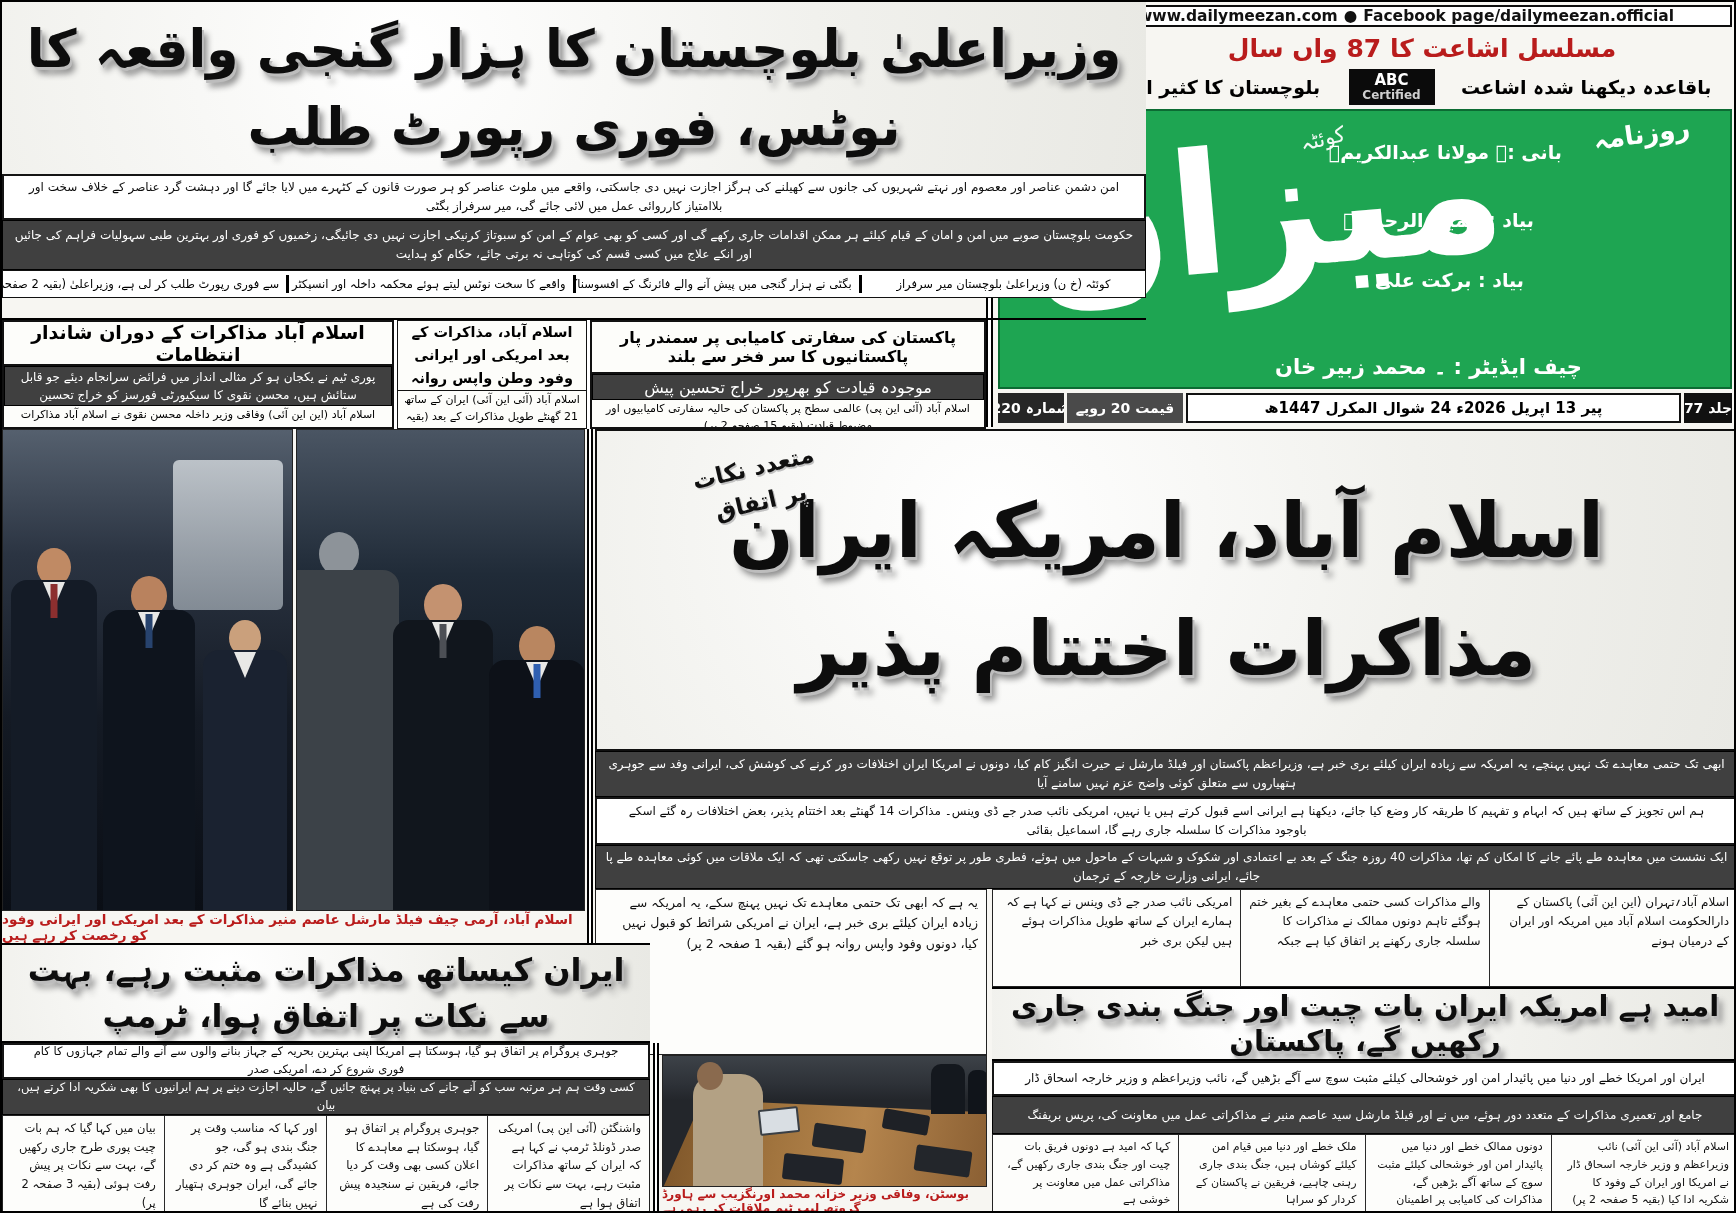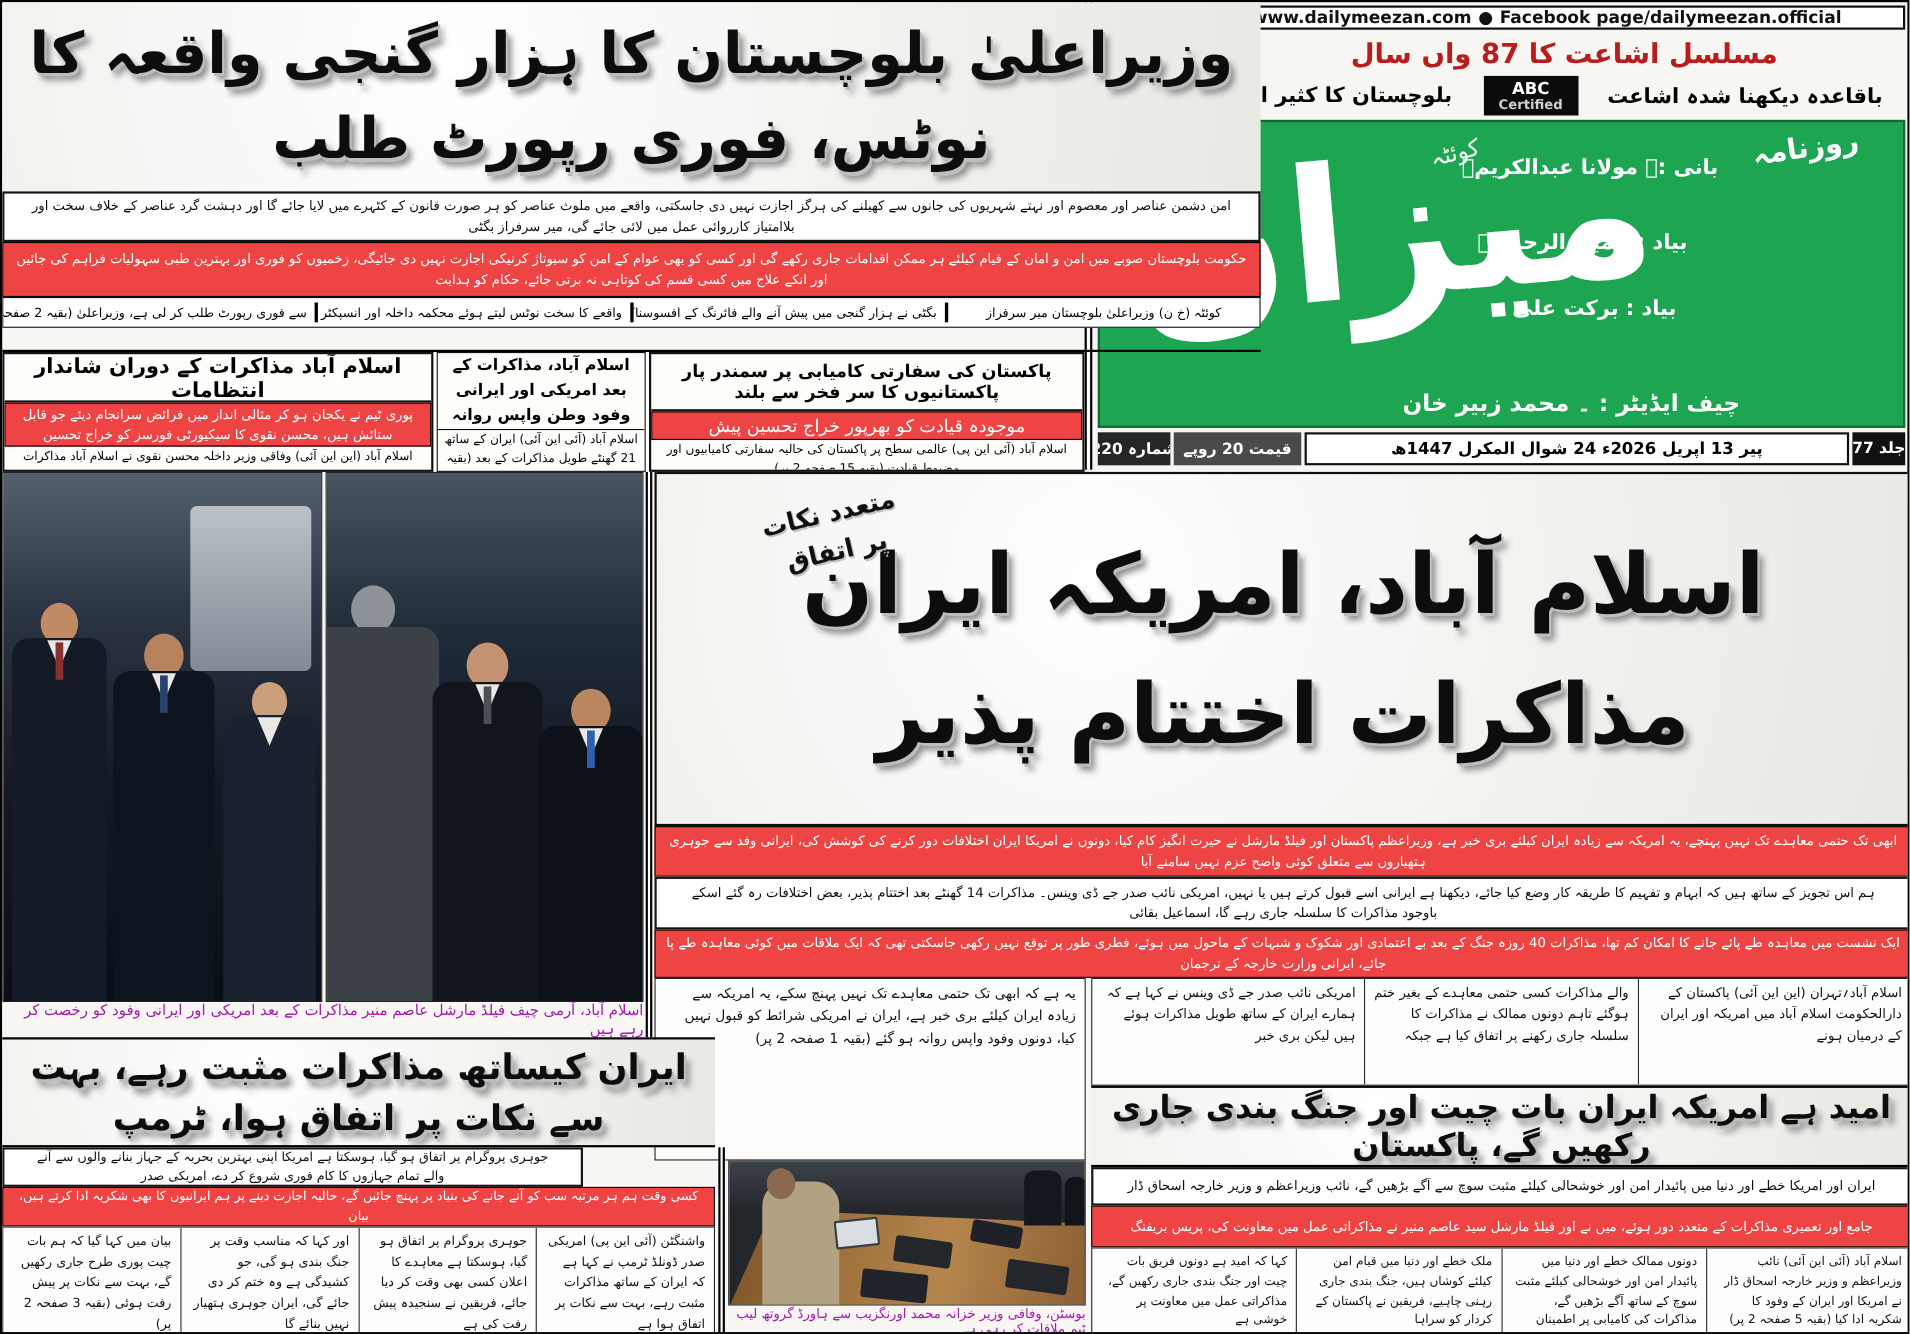--- a/index.html
+++ b/index.html
@@ -1,21 +1,21 @@
 <!DOCTYPE html>
 <html lang="ur" dir="rtl"><head>
 <meta charset="utf-8">
 <style>
   *{box-sizing:border-box;margin:0;padding:0}
   html,body{background:#d9d9d4}
   body{font-family:"DejaVu Sans",sans-serif}
   .page{position:relative;width:1736px;height:1213px;background:#f7f6f2;border:2px solid #000;overflow:hidden;direction:rtl}
   .abs{position:absolute}
   
-  .strip-black{background:#ef4444;color:#fff;display:flex;align-items:center;justify-content:center;text-align:center;border:1px solid #000;padding:1px 8px;overflow:hidden}
+  .strip-black{background:#404040;color:#fff;display:flex;align-items:center;justify-content:center;text-align:center;border:1px solid #000;padding:1px 8px;overflow:hidden}
   .strip-white{background:#fff;color:#0d0d0d;display:flex;align-items:center;justify-content:center;text-align:center;border:2px solid #151515;padding:1px 24px;overflow:hidden}
   .deck{font-size:12px;line-height:1.55;font-weight:500}
   
   .h-big{display:flex;align-items:center;justify-content:center;text-align:center;font-weight:bold;color:#0d0d0d;
          background:radial-gradient(circle at 35% 30%,#ffffff 0%,#f1f1ed 55%,#e9e9e4 100%);
          text-shadow:2px 3px 0 #bdbdbd,5px 7px 6px #8d8d8d;overflow:hidden}
   .h-box{border:2px solid #101010}
   
   .cols{display:flex;direction:rtl;background:#fdfdfb;border:1px solid #222;overflow:hidden}
   .col{flex:1;padding:3px 8px;font-size:12px;line-height:1.62;text-align:right;color:#111;overflow:hidden}
@@ -35,21 +35,21 @@
   .midbox{display:flex;flex-direction:column;border:2px solid #111;background:#fdfdfa;overflow:hidden}
   .midbox .mh{flex:0 0 auto;display:flex;align-items:center;justify-content:center;text-align:center;font-weight:bold;padding:2px 4px}
   .midbox .mb{font-size:11px;line-height:1.5;text-align:center;padding:1px 4px;overflow:hidden}
   
   .photo{position:absolute;overflow:hidden;border:1.5px solid #222}
   .person{position:absolute;bottom:0;display:flex;flex-direction:column;align-items:center}
   .head{border-radius:50%;background:#c28b66}
   .torso{border-radius:16px 16px 0 0;background:#10151d;margin-top:-6px;position:relative}
   .shirt{position:absolute;top:2px;left:50%;transform:translateX(-50%);width:0;height:0;border-left:11px solid transparent;border-right:11px solid transparent;border-top:26px solid #e8e8e6}
   .tie{position:absolute;top:4px;left:50%;transform:translateX(-50%);width:7px;height:34px;background:#7e2b2b}
-  .caption{display:flex;align-items:center;justify-content:center;text-align:right;font-size:13.5px;font-weight:normal;color:#a21caf;background:#f7f6f2}
+  .caption{display:flex;align-items:center;justify-content:center;text-align:left;font-size:13.5px;font-weight:bold;color:#b91c1c;background:#f7f6f2}
   .vdouble{background:#fff;border-left:2px solid #000;border-right:2px solid #000}
   .sidenote{position:absolute;font-weight:bold;color:#101010;text-align:center;line-height:1.5;text-shadow:1px 2px 0 #c2c2c2}
 </style>
 </head>
 <body>
 
 <div class="page">
 
   <div class="abs" style="left:992px;top:0;width:742px;height:425px;padding:3px 4px 0 4px">
     <div class="webbar">
@@ -175,21 +175,21 @@
   <div class="abs cols" style="left:990px;top:887px;width:746px;height:98px">
     <div class="col">اسلام آباد؍تہران (این این آئی) پاکستان کے دارالحکومت اسلام آباد میں امریکہ اور ایران کے درمیان ہونے</div>
     <div class="col">والے مذاکرات کسی حتمی معاہدے کے بغیر ختم ہوگئے تاہم دونوں ممالک نے مذاکرات کا سلسلہ جاری رکھنے پر اتفاق کیا ہے جبکہ</div>
     <div class="col">امریکی نائب صدر جے ڈی وینس نے کہا ہے کہ ہمارے ایران کے ساتھ طویل مذاکرات ہوئے ہیں لیکن بری خبر</div>
   </div>
   <div class="abs cols" style="left:593px;top:887px;width:392px;height:166px">
     <div class="col" style="font-size:12.5px">یہ ہے کہ ابھی تک حتمی معاہدے تک نہیں پہنچ سکے، یہ امریکہ سے زیادہ ایران کیلئے بری خبر ہے، ایران نے امریکی شرائط کو قبول نہیں کیا، دونوں وفود واپس روانہ ہو گئے (بقیہ 1 صفحہ 2 پر)</div>
   </div>
 
   <div class="abs h-big" style="left:0;top:941px;width:648px;height:100px;font-size:32px;line-height:1.45;border-top:2px solid #000;border-bottom:2px solid #000;padding:0 8px">ایران کیساتھ مذاکرات مثبت رہے، بہت سے نکات پر اتفاق ہوا، ٹرمپ</div>
-  <div class="abs strip-white deck" style="left:0;top:1041px;width:528px;height:36px;font-size:11.5px">جوہری پروگرام پر اتفاق ہو گیا، ہوسکتا ہے امریکا اپنی بہترین بحریہ کے جہاز بنانے والوں سے آنے والے تمام جہازوں کا کام فوری شروع کر دے، امریکی صدر</div>
+  <div class="abs strip-white deck" style="left:0;top:1041px;width:648px;height:36px;font-size:11.5px">جوہری پروگرام پر اتفاق ہو گیا، ہوسکتا ہے امریکا اپنی بہترین بحریہ کے جہاز بنانے والوں سے آنے والے تمام جہازوں کا کام فوری شروع کر دے، امریکی صدر</div>
   <div class="abs strip-black deck" style="left:0;top:1077px;width:648px;height:36px;font-size:11.5px">کسی وقت ہم ہر مرتبہ سب کو آنے جانے کی بنیاد پر پہنچ جائیں گے، حالیہ اجازت دینے پر ہم ایرانیوں کا بھی شکریہ ادا کرتے ہیں، بیان</div>
   <div class="abs cols" style="left:0;top:1113px;width:648px;height:98px">
     <div class="col" style="font-size:11.5px">واشنگٹن (آئی این پی) امریکی صدر ڈونلڈ ٹرمپ نے کہا ہے کہ ایران کے ساتھ مذاکرات مثبت رہے، بہت سے نکات پر اتفاق ہوا ہے</div>
     <div class="col" style="font-size:11.5px">جوہری پروگرام پر اتفاق ہو گیا، ہوسکتا ہے معاہدے کا اعلان کسی بھی وقت کر دیا جائے، فریقین نے سنجیدہ پیش رفت کی ہے</div>
     <div class="col" style="font-size:11.5px">اور کہا کہ مناسب وقت پر جنگ بندی ہو گی، جو کشیدگی ہے وہ ختم کر دی جائے گی، ایران جوہری ہتھیار نہیں بنائے گا</div>
     <div class="col" style="font-size:11.5px">بیان میں کہا گیا کہ ہم بات چیت پوری طرح جاری رکھیں گے، بہت سے نکات پر پیش رفت ہوئی (بقیہ 3 صفحہ 2 پر)</div>
   </div>
 
   <div class="abs vdouble" style="left:651px;top:1041px;width:6px;height:170px"></div>
 

